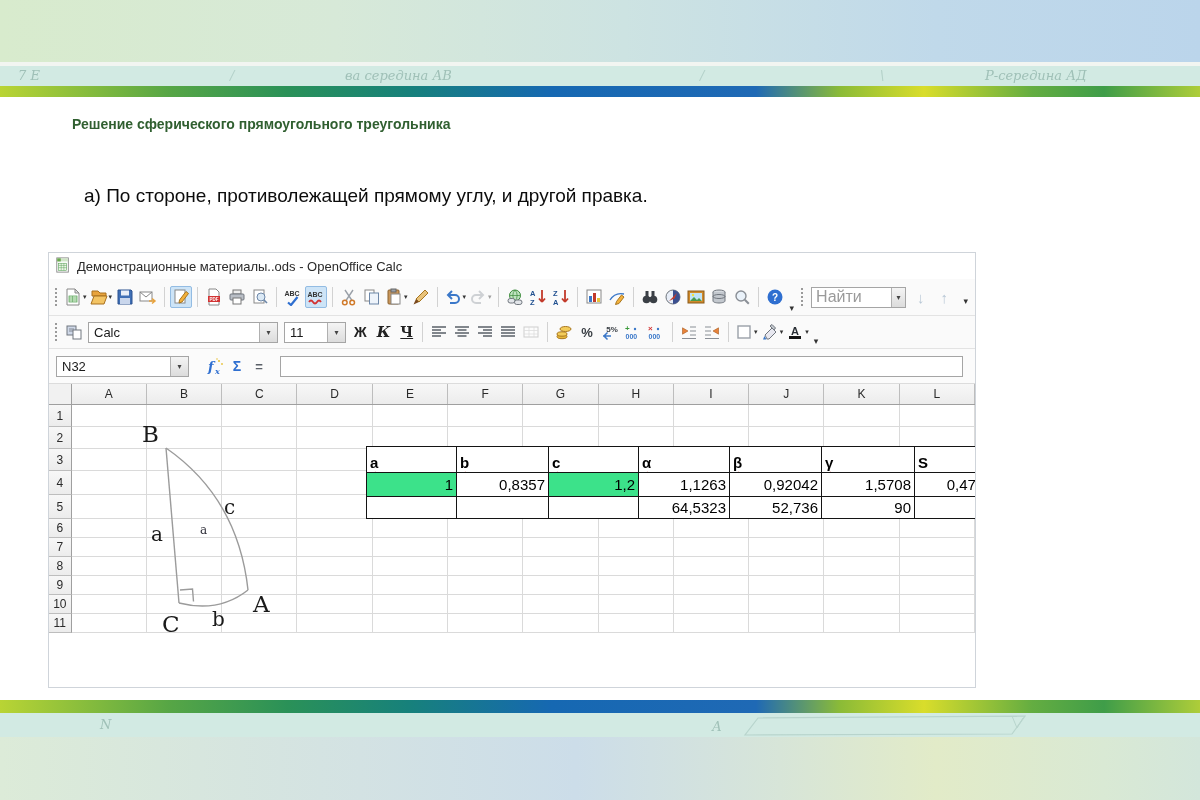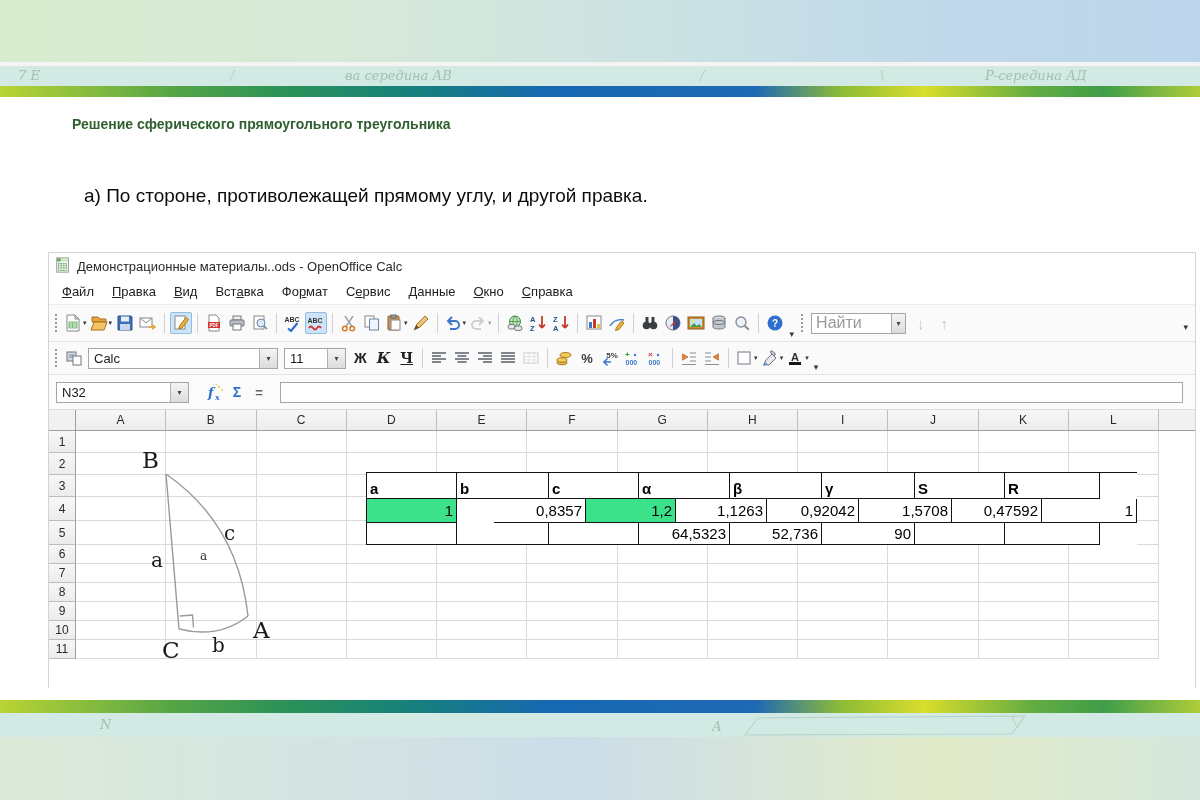--- a/index.html
+++ b/index.html
@@ -14,21 +14,21 @@
   .band-rainbow-top{top:86px;}
   .band-rainbow-bottom{top:700px;height:13px;}
   .band-teal-bottom{top:713px;height:24px;}
   .band-wash-bottom{left:0;top:737px;width:1200px;height:63px;background:linear-gradient(90deg,#dcebd8 0%,#d3e2e3 30%,#ccdde9 48%,#d7e5d8 65%,#e2ebc8 78%,#d9e9d4 92%,#d3e6db 100%);}
   .hand{position:absolute;top:2px;color:#9fc0b7;font-family:"DejaVu Serif",serif;font-style:italic;font-size:13px;white-space:nowrap;}
   .hand.slash{opacity:.6;}
   
   .slide-title{left:72px;top:116px;font-size:14px;font-weight:bold;color:var(--title-green,#305f30);}
   .slide-subtitle{left:84px;top:185px;font-size:19px;color:#0c0c0c;}
   
-  .calc{left:48px;top:252px;width:1148px;height:436px;background:#fff;border:1px solid #cfd4da;box-sizing:border-box;font-size:13px;color:#222;}
+  .calc{left:48px;top:252px;width:928px;height:436px;background:#fff;border:1px solid #cfd4da;box-sizing:border-box;font-size:13px;color:#222;}
   .titlebar{height:26px;display:flex;align-items:center;padding-left:6px;gap:6px;background:#fff;}
   .titlebar .ttext{color:#2a2a2a;font-size:13px;}
   .menubar{height:25px;display:flex;align-items:center;padding-left:4px;border-bottom:1px solid #ececec;background:#fff;}
   .menu-item{padding:2px 9px;cursor:default;}
   .menu-item u{text-decoration:underline;}
   .toolbar{display:flex;align-items:center;background:#fafafa;border-bottom:1px solid #e3e3e3;padding:0 3px;}
   .toolbar.main{height:36px;}
   .toolbar.fmt{height:32px;}
   .iconrun{display:flex;align-items:center;gap:1px;}
   .grip{width:5px;height:20px;margin:0 4px 0 2px;background-image:radial-gradient(#9a9a9a 35%,transparent 36%);background-size:4px 4px;}
@@ -112,31 +112,20 @@
           <rect x="2" y="1" width="13" height="16" fill="#fff" stroke="#888"></rect>
           <rect x="2.5" y="1.5" width="12" height="3.5" fill="#cfe4c6"></rect>
           <rect x="2.5" y="1.5" width="4" height="3.5" fill="#6aa84f"></rect>
           <rect x="4" y="7" width="9" height="8" fill="#eef5e8" stroke="#4a9a4a" stroke-width="0.6"></rect>
           <path d="M4 9.5h9M4 12h9M7 7v8M10 7v8" stroke="#4a9a4a" stroke-width="0.5"></path>
         </svg>
     </span>
     <span class="ttext">Демонстрационные материалы..ods - OpenOffice Calc</span>
   </div>
 
-  <div class="menubar" id="menubar">
-      <div class="menu-item"><u>Ф</u>айл</div>
-      <div class="menu-item"><u>П</u>равка</div>
-      <div class="menu-item"><u>В</u>ид</div>
-      <div class="menu-item">Вст<u>а</u>вка</div>
-      <div class="menu-item">Фо<u>р</u>мат</div>
-      <div class="menu-item">С<u>е</u>рвис</div>
-      <div class="menu-item"><u>Д</u>анные</div>
-      <div class="menu-item"><u>О</u>кно</div>
-      <div class="menu-item"><u>С</u>правка</div>
-    </div>
 
   <div class="toolbar main">
     <div class="grip"></div>
     <div class="iconrun" id="tb-main-icons">
         <div class="tbtn">
           <svg viewBox="0 0 18 18" width="18" height="18">
             <path d="M3 1h8l4 4v12H3z" fill="#fff" stroke="#888"></path>
             <path d="M11 1l4 4h-4z" fill="#ddd" stroke="#888"></path>
             <rect x="5" y="8" width="8" height="6" fill="#d8eed4" stroke="#4a9a4a" stroke-width="0.7"></rect>
             <path d="M5 10h8M5 12h8M8.5 8v6" stroke="#4a9a4a" stroke-width="0.5"></path>
@@ -701,21 +690,21 @@
           </div>
           <div class="tcell th" style="width: 90px;">
             <span>S</span>
           </div>
           <div class="tcell th" style="width: 95px;">
             <span>R</span>
           </div>
         </div>
         <div class="trow r4">
           <div class="tcell td green" style="width: 90px;">1</div>
-          <div class="tcell td" style="width: 92px; margin-left: 37px;">0,8357</div>
+          <div class="tcell td" style="width: 92px;">0,8357</div>
           <div class="tcell td green" style="width: 90px;">1,2</div>
           <div class="tcell td" style="width: 91px;">1,1263</div>
           <div class="tcell td" style="width: 92px;">0,92042</div>
           <div class="tcell td" style="width: 93px;">1,5708</div>
           <div class="tcell td" style="width: 90px;">0,47592</div>
           <div class="tcell td" style="width: 95px;">1</div>
         </div>
         <div class="trow r5">
           <div class="tcell td" style="width: 90px;"></div>
           <div class="tcell td" style="width: 92px;"></div>

